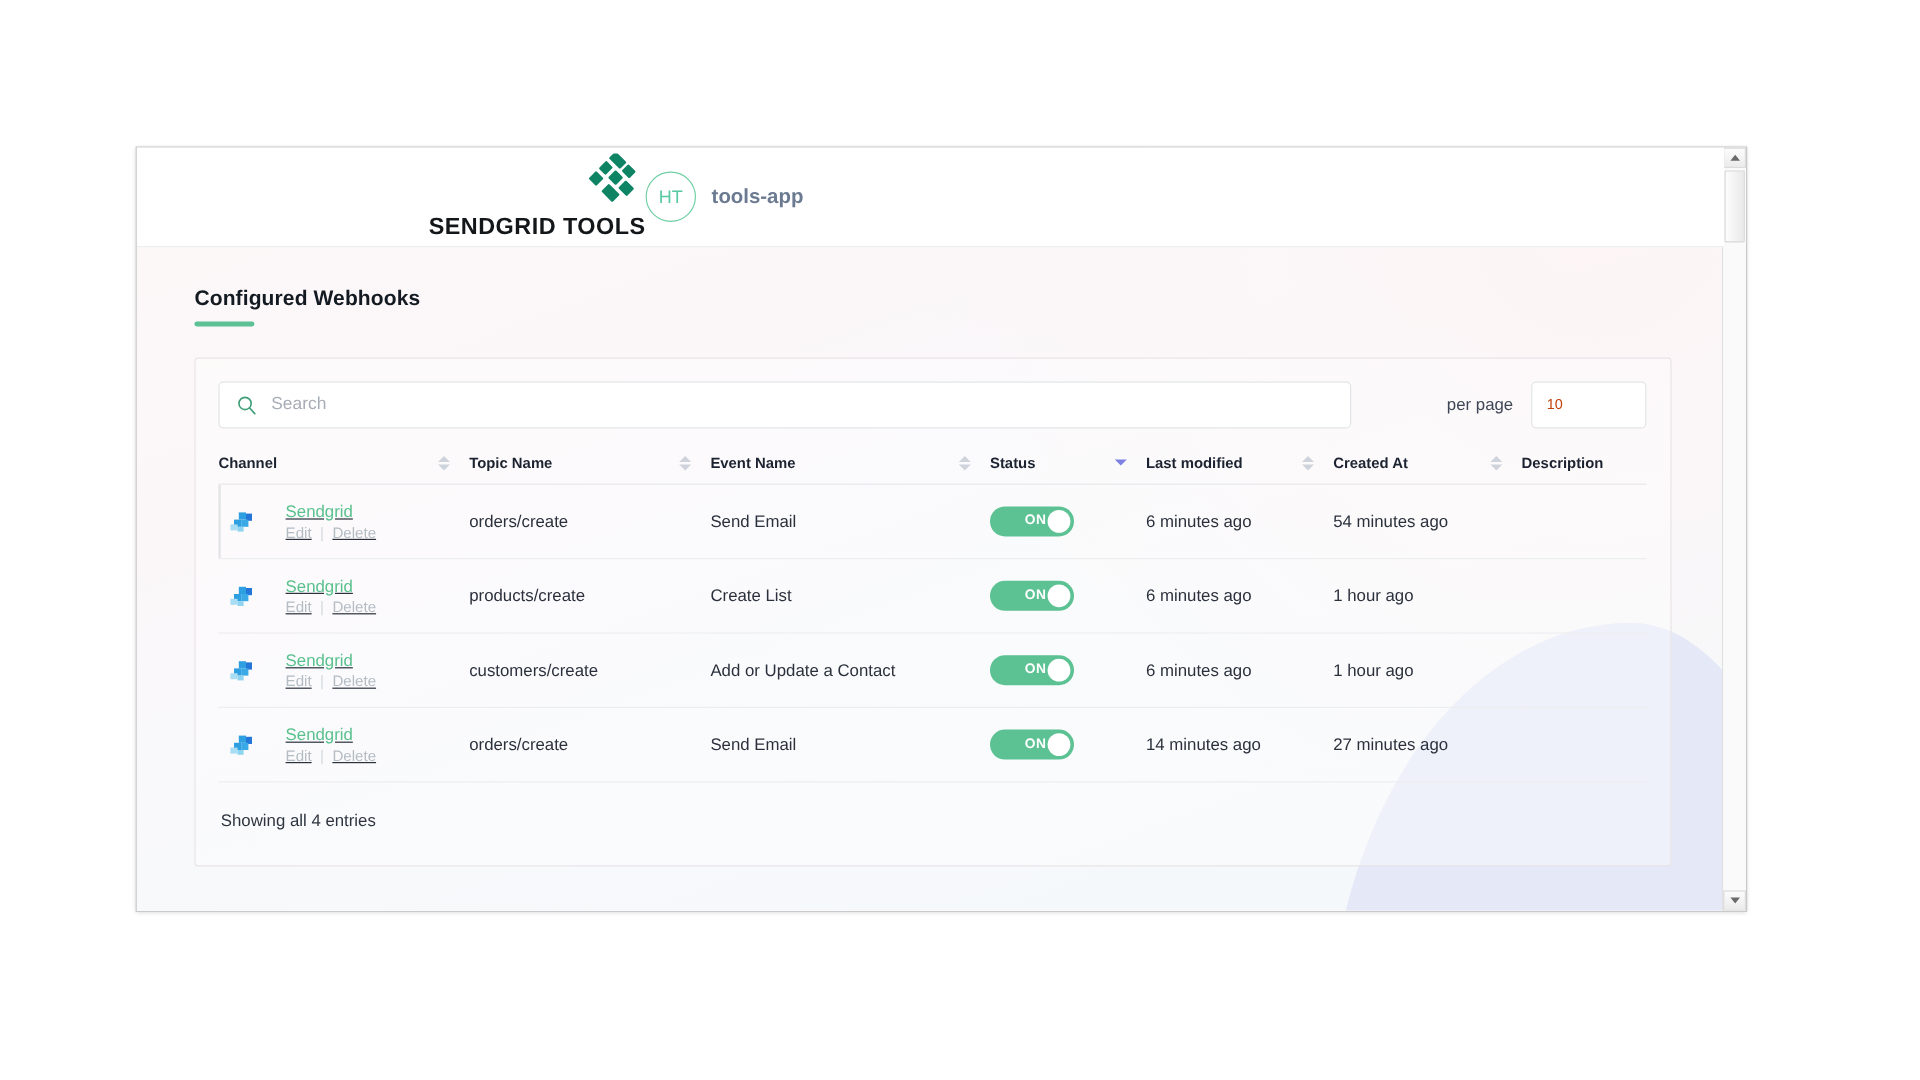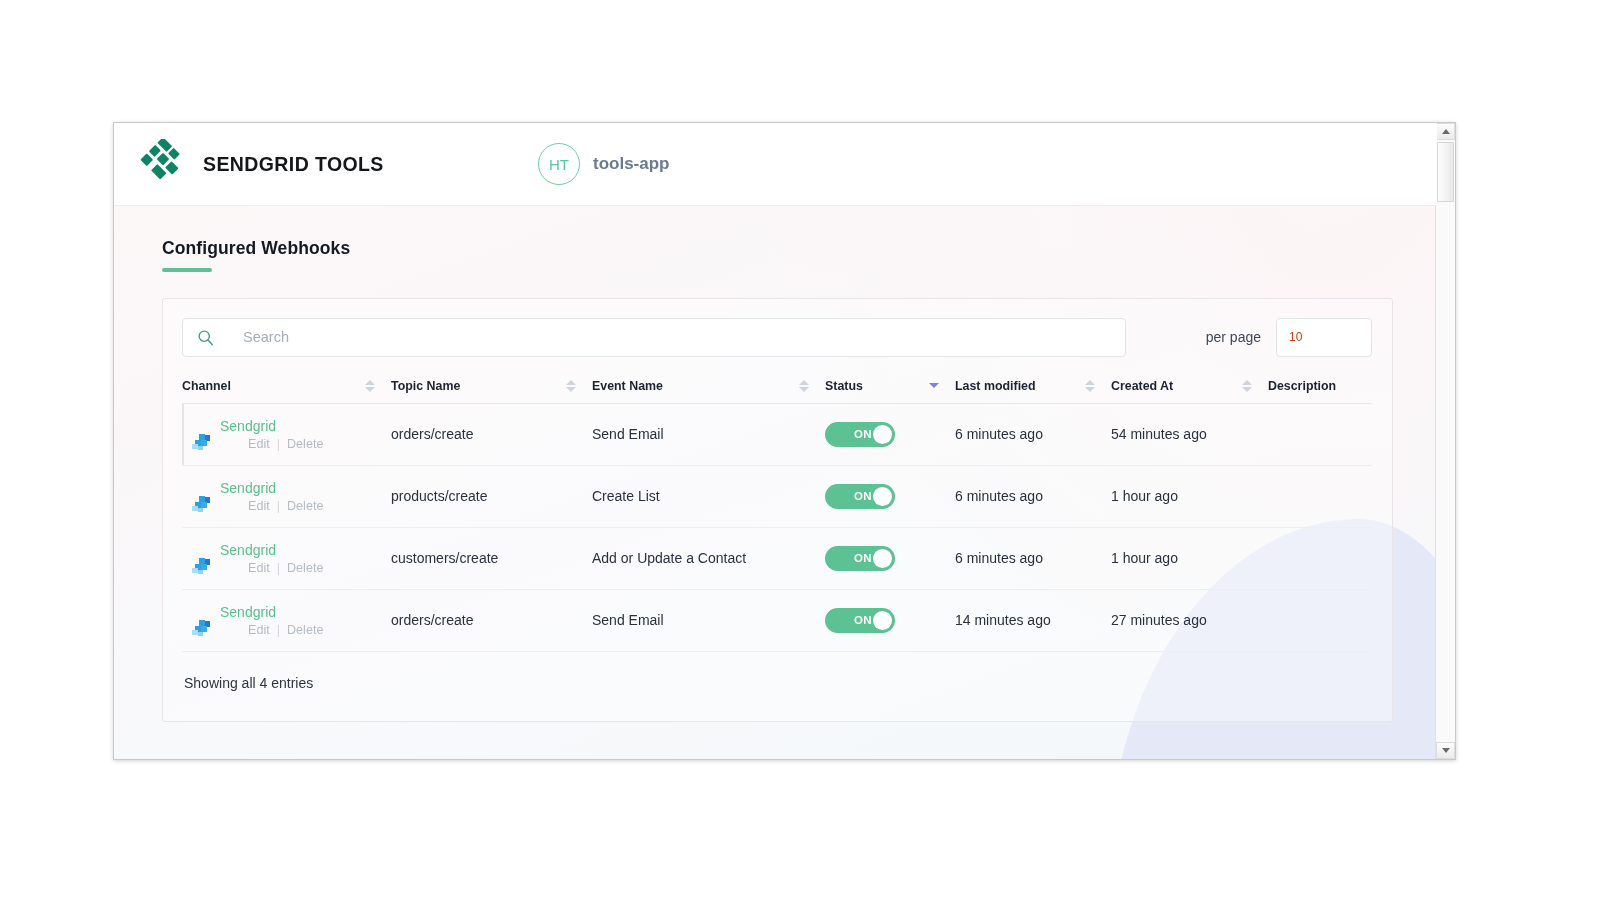--- a/index.html
+++ b/index.html
@@ -108,21 +108,21 @@
     position: relative;
     z-index: 3;
     height: 83px;
     background: #ffffff;
     border-bottom: 1px solid #eceef0;
     display: flex;
     align-items: center;
     padding: 0 0 0 24px;
   }
 
-  #brand { display: flex; align-items: center; gap: 15px; width: 400px; }
+  #brand { display: flex; align-items: flex-end; width: 400px; flex-direction: column; }
 
   .logo-mark {
     width: 50px; height: 50px;
     position: relative;
   }
 
   #brand-name {
     font-size: 19.5px;
     font-weight: bold;
     letter-spacing: .4px;
@@ -210,21 +210,21 @@
   }
   #search-box {
     flex: 1;
     height: 39px;
     background: #ffffff;
     border: 1px solid #e2e5e8;
     border-radius: 4px;
     display: flex;
     align-items: center;
     padding: 0 14px;
-    gap: 29px;
+    gap: 12px;
     max-width: 944px;
   }
   #search-input {
     border: 0;
     outline: 0;
     flex: 1;
     font-size: 14.5px;
     color: #4a5260;
     font-family: "Liberation Sans", sans-serif;
     background: transparent;
@@ -294,21 +294,21 @@
     font-size: 14px;
     color: #2b313c;
     padding: 14px 0;
     border-bottom: 1px solid #edeef0;
     vertical-align: middle;
     background: transparent;
   }
   tr.row-selected td { background: #e4e5e7; border-bottom-color: #dcdde0; }
   tr.row-selected td:first-child { box-shadow: inset 2px 0 0 #e4e5e7; }
 
-  .channel-cell { display: flex; align-items: flex-end; gap: 11px; padding-left: 10px; }
+  .channel-cell { display: flex; align-items: center; gap: 29px; padding-left: 10px; text-decoration: underline; }
 
   .channel-icon {
     width: 17px; height: 17px;
     position: relative;
     flex: 0 0 17px;
     margin-top: 2px;
   }
   .channel-icon i {
     position: absolute;
     display: block;
@@ -319,21 +319,21 @@
   .ci-d { left: 9px;  top: 6px; width: 6px; height: 6px; background: #3aa9e6; }
   .ci-e { left: 0;    top: 10px;width: 6px; height: 5px; background: #a8ddf3; }
   .ci-f { left: 6px;  top: 12px;width: 5px; height: 4px; background: #8ed4f0; }
 
   .channel-text { display: flex; flex-direction: column; gap: 3px; }
   .channel-name {
     font-size: 14px;
     color: #59c18d;
     cursor: pointer;
   }
-  .row-actions { display: flex; align-items: center; gap: 7px; font-size: 12.6px; margin-left: 28px; }
+  .row-actions { display: flex; align-items: center; gap: 7px; font-size: 12.6px; }
   .row-actions a { color: #b4bcc4; text-decoration: none; cursor: pointer; }
   .row-actions .sep { color: #d4d9dd; }
 
   
   .toggle {
     width: 70px;
     height: 25px;
     border-radius: 13px;
     background: #5cc193;
     position: relative;

